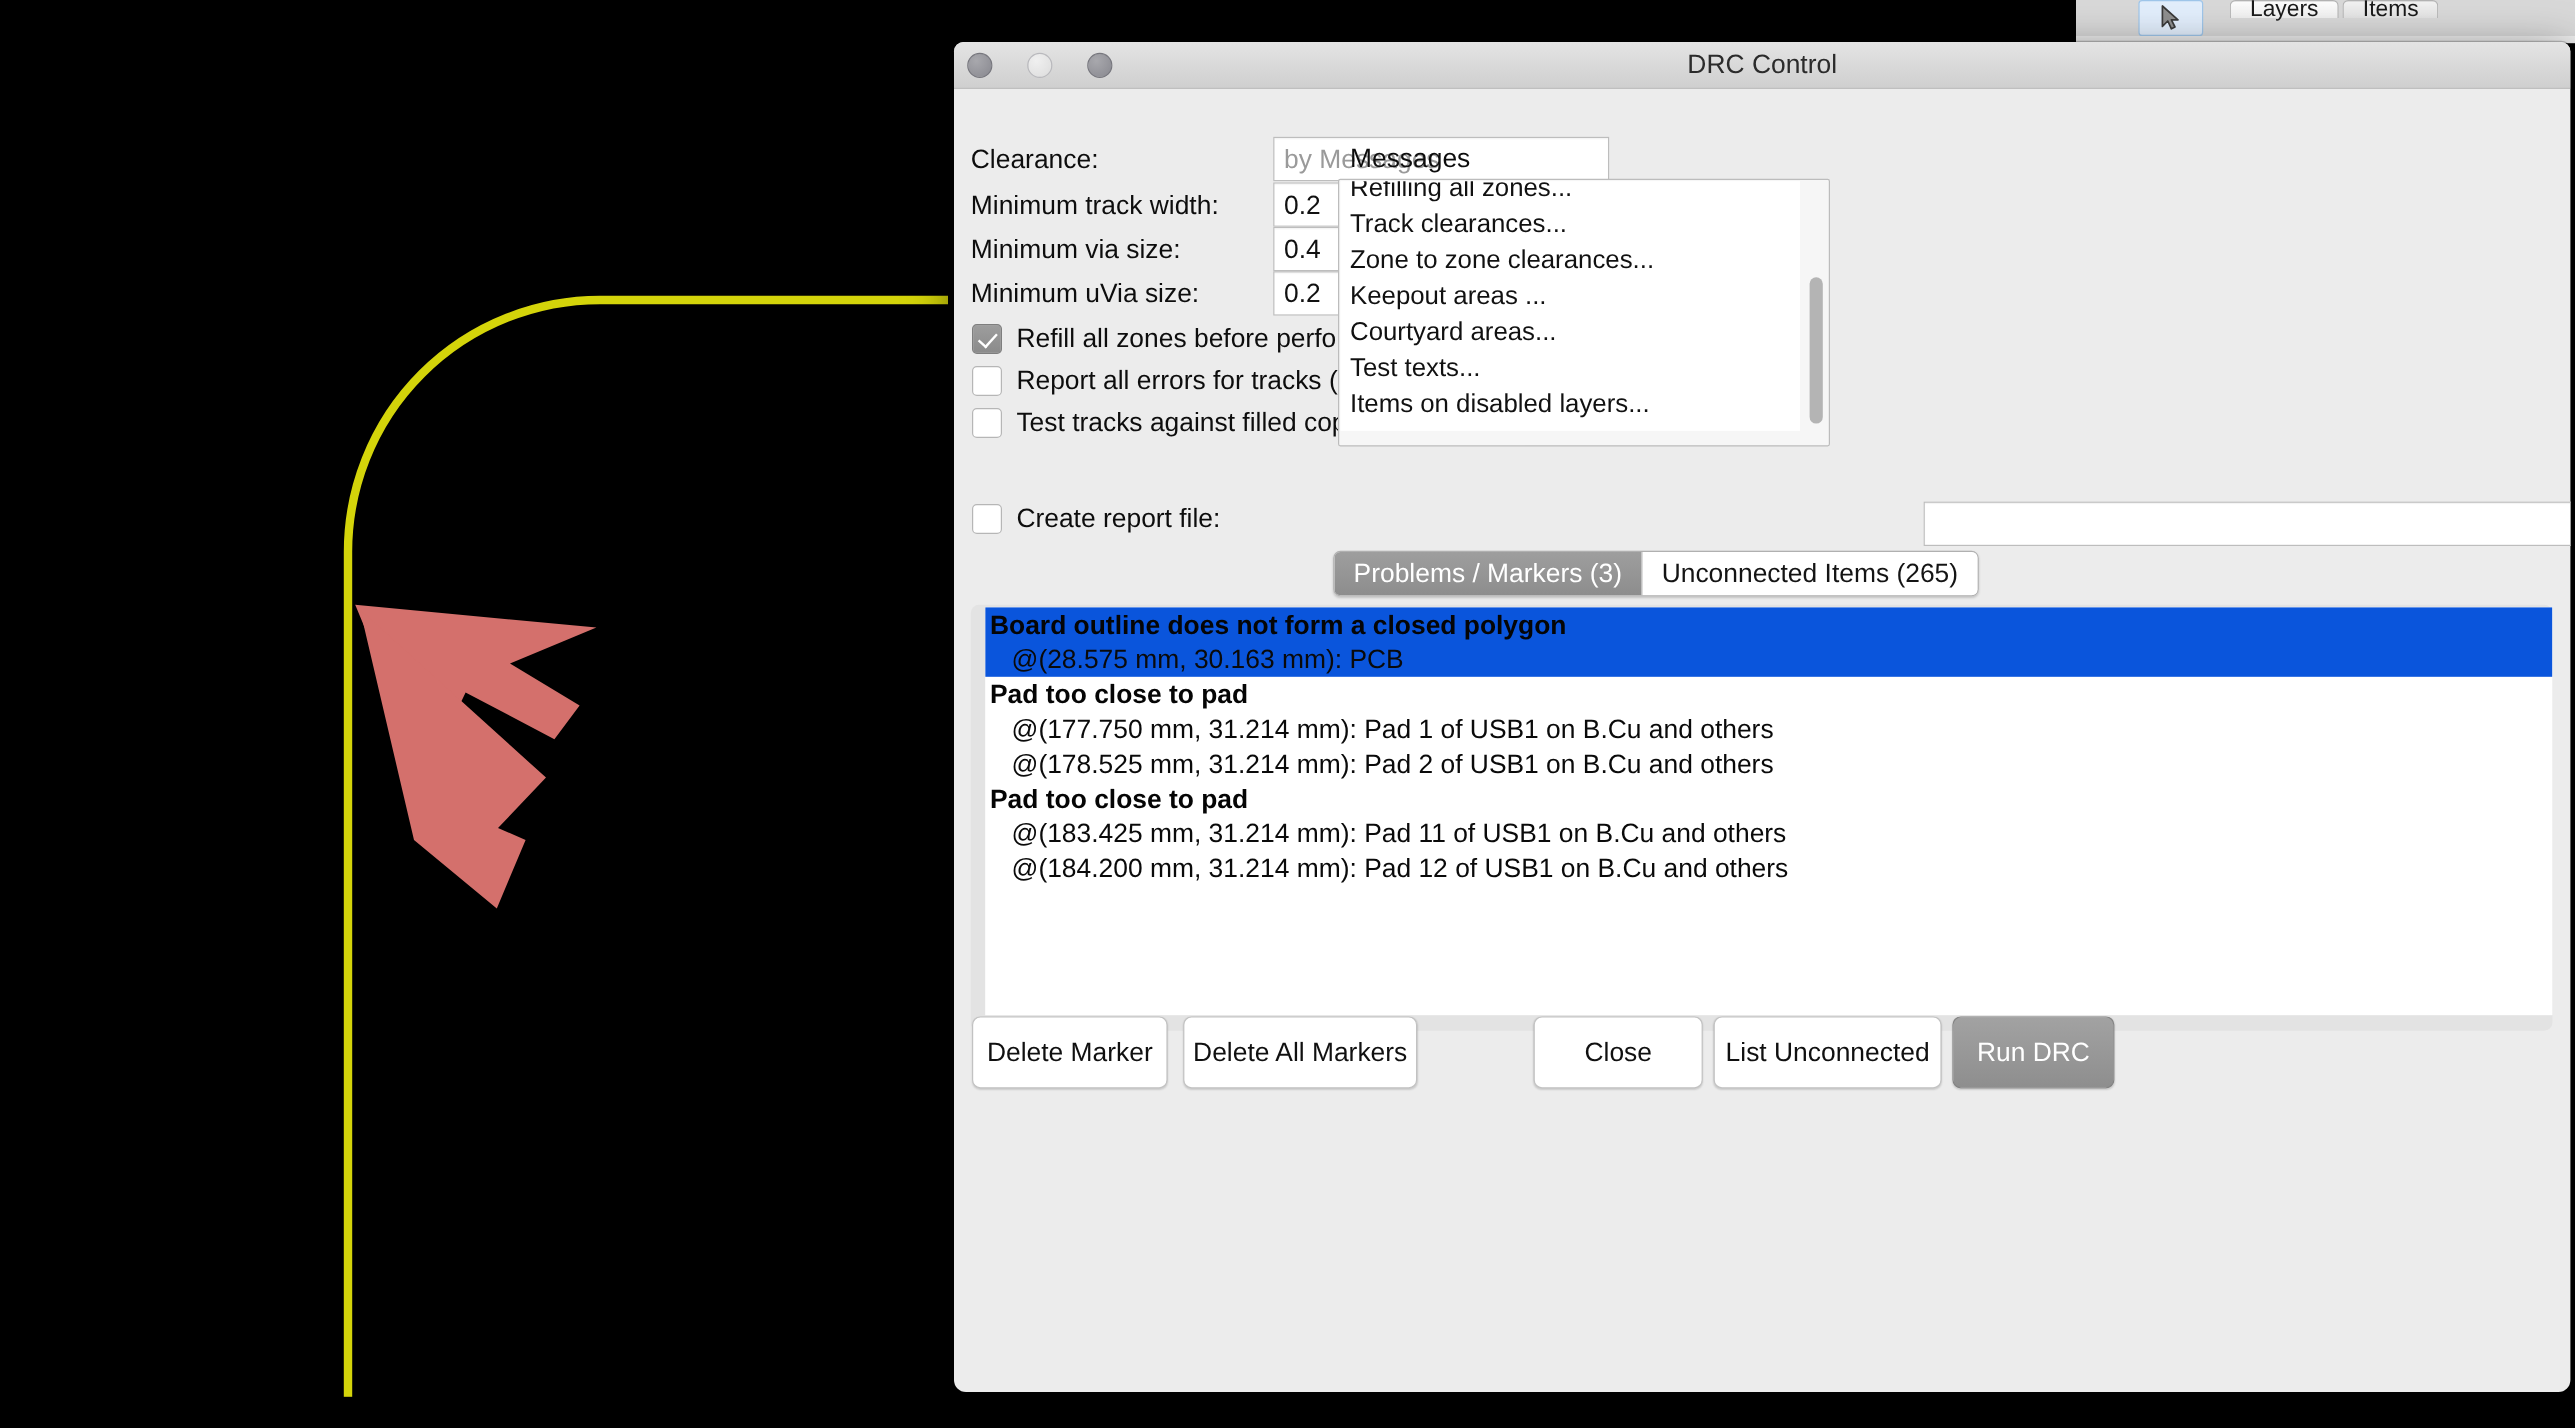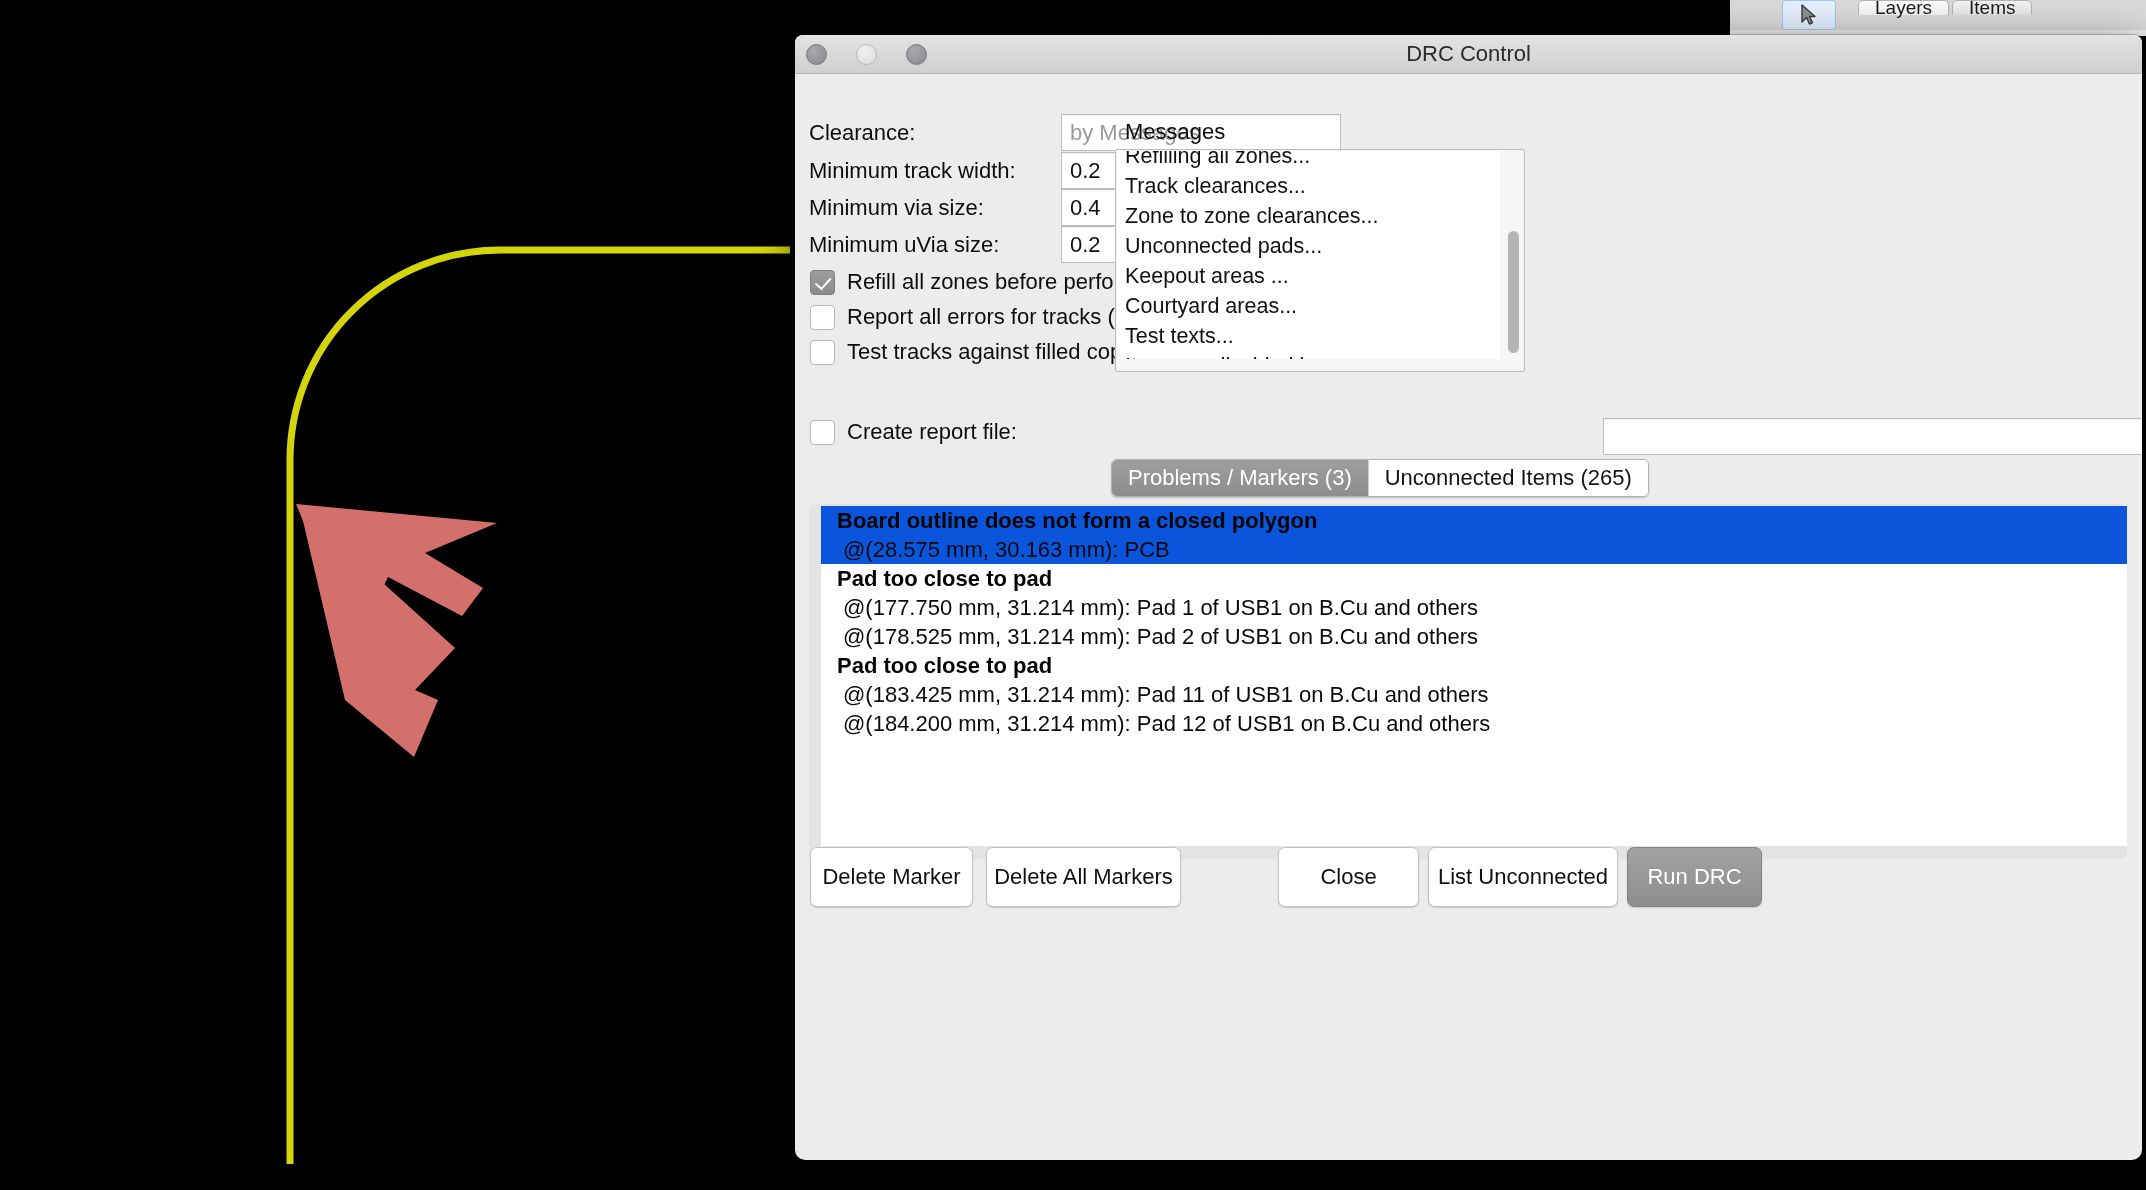--- a/index.html
+++ b/index.html
@@ -251,21 +251,21 @@
     width: 1306px; height: 340px;
     background: #ffffff;
     overflow: hidden;
   }
   .marker-group { padding: 0; }
   .marker-title {
     font-size: 22px;
     font-weight: bold;
     color: #050505;
     line-height: 29px;
-    padding-left: 16px;
+    padding-left: 4px;
     white-space: nowrap;
   }
   .marker-detail {
     font-size: 22px;
     color: #0a0a0a;
     line-height: 29px;
     padding-left: 22px;
     white-space: nowrap;
   }
   .marker-group.selected { background: #0a55dc; }
@@ -381,21 +381,20 @@
         <div class="check-label">Test tracks against filled copper areas (very slow)</div>
       </div>
 
       <div id="messages-title">Messages</div>
       <div id="messages-box">
         <div id="messages-inner">
           <div id="messages-list">
             <div class="msg-line">Refilling all zones...</div>
             <div class="msg-line">Track clearances...</div>
             <div class="msg-line">Zone to zone clearances...</div>
-            <div class="msg-line">Unconnected pads...</div>
             <div class="msg-line">Keepout areas ...</div>
             <div class="msg-line">Courtyard areas...</div>
             <div class="msg-line">Test texts...</div>
             <div class="msg-line">Items on disabled layers...</div>
 
           </div>
         </div>
         <div id="messages-scrollbar">
           <div id="messages-thumb"></div>
         </div>

